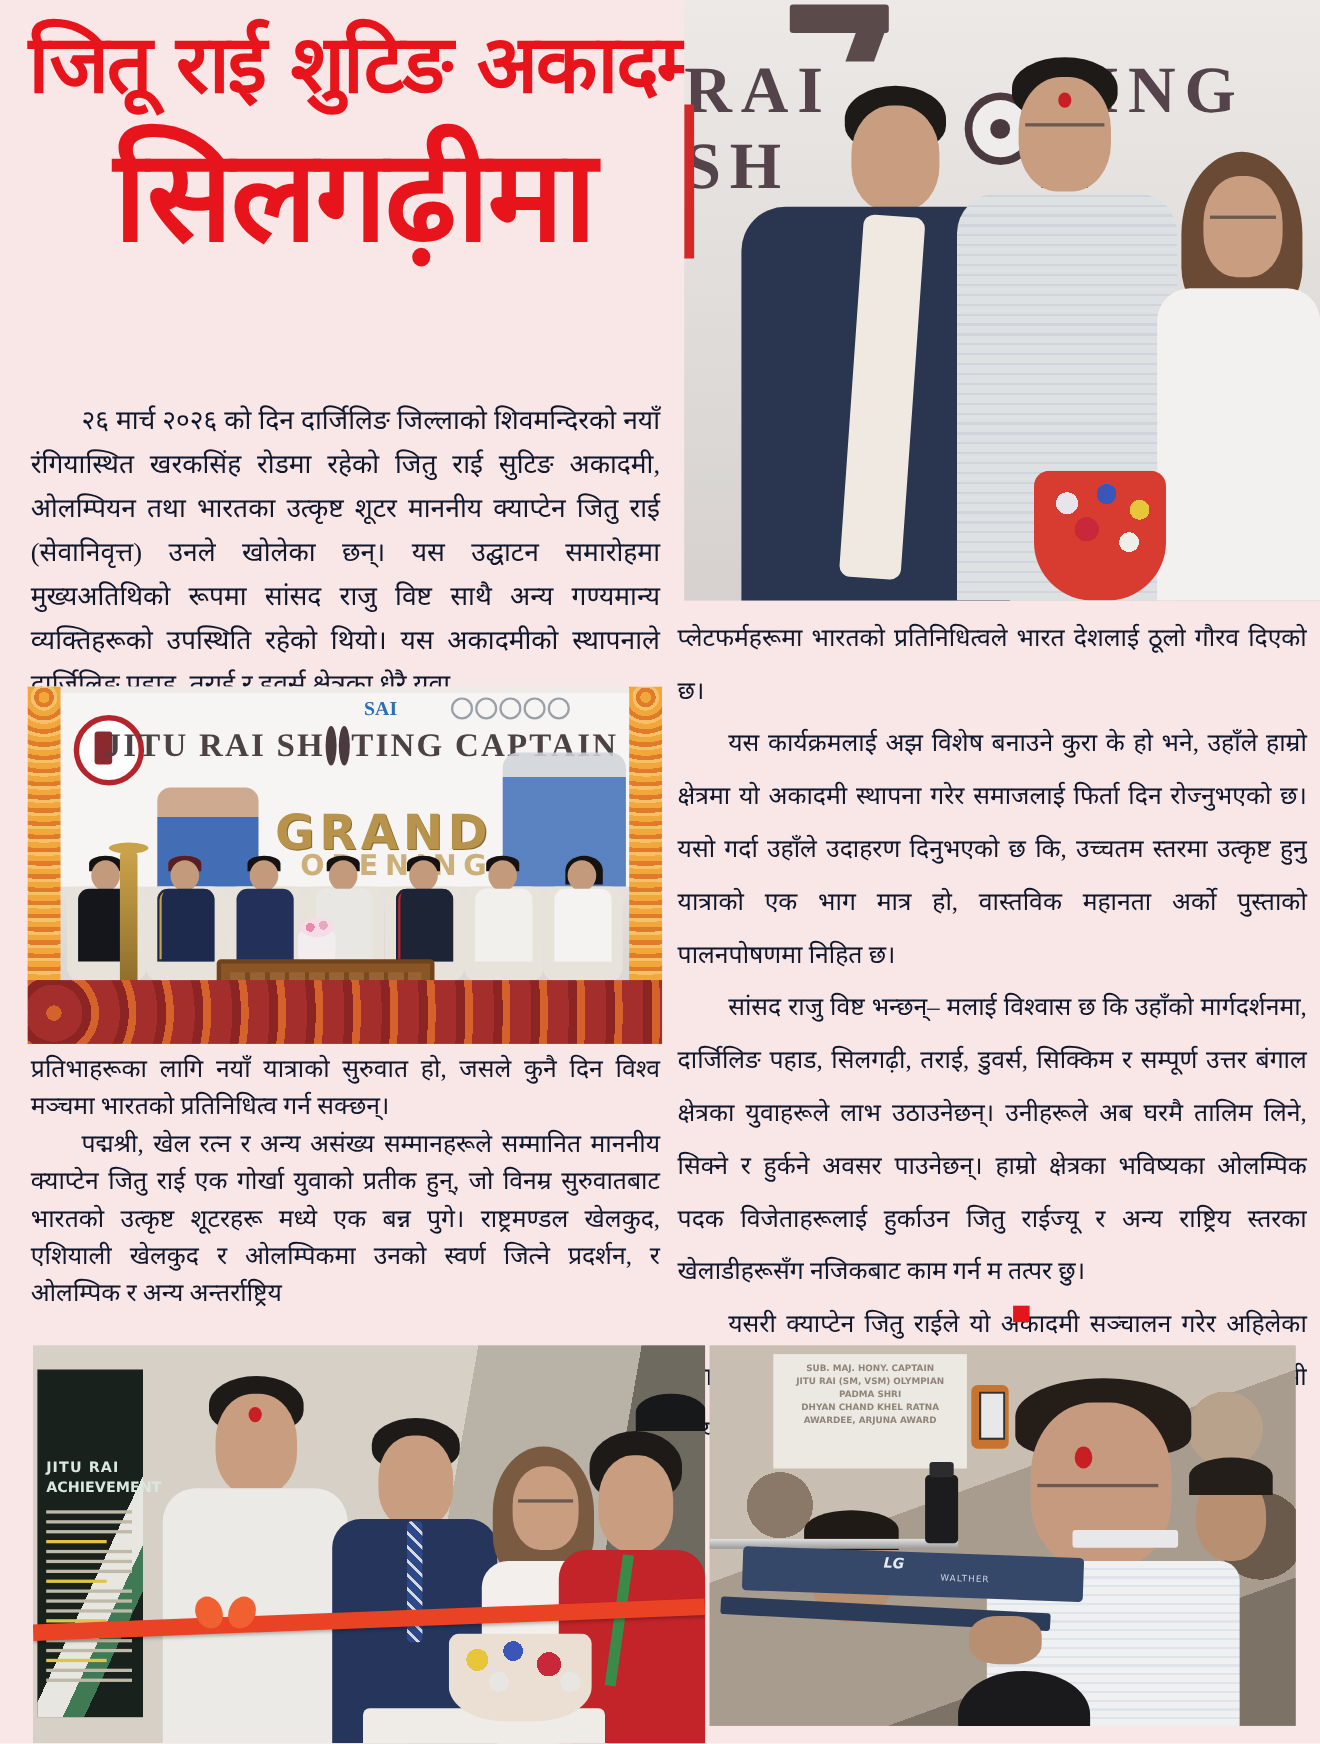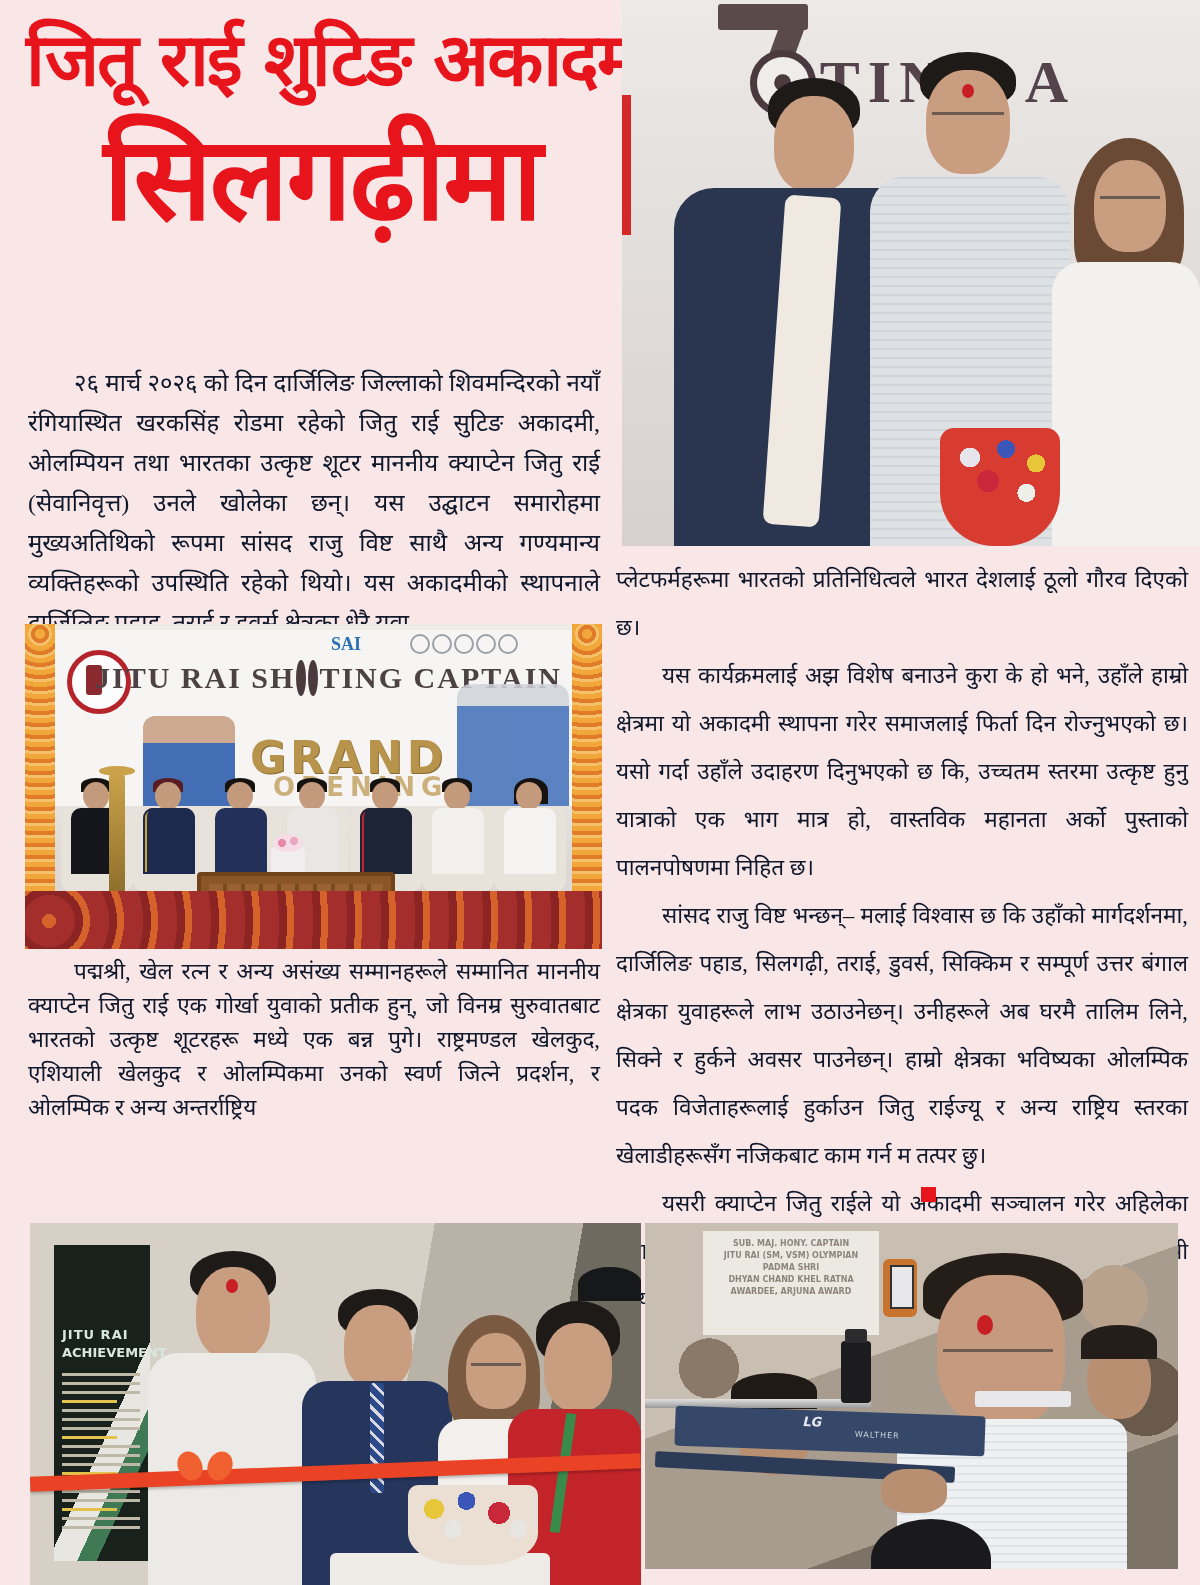--- a/index.html
+++ b/index.html
@@ -65,21 +65,21 @@
   .lamp::after{content:"";position:absolute;left:-14px;bottom:-6px;width:44px;height:12px;border-radius:50%;background:#a8822f;}
   .wtable{position:absolute;left:172px;top:248px;width:190px;height:64px;background:#8a5527;border:4px solid #714318;border-radius:4px;}
   .wtable::after{content:"";position:absolute;left:8px;top:8px;right:8px;bottom:8px;background:repeating-linear-gradient(90deg,#9a6233 0 14px,#7a4a1e 14px 18px);}
   .vase{position:absolute;left:246px;top:222px;width:34px;height:34px;background:#f2eef0;border-radius:6px 6px 12px 12px;}
   .vase::before{content:"";position:absolute;left:2px;top:-12px;width:30px;height:18px;border-radius:50%;
       background:radial-gradient(circle at 30% 50%,#e889a8 0 4px,transparent 4px),radial-gradient(circle at 70% 40%,#e8a8c0 0 4px,transparent 4px),#f5dce6;}
   .carpet{position:absolute;left:0;bottom:0;width:100%;height:58px;
       background:repeating-radial-gradient(circle at 24px 30px,#d4622a 0 7px,#a32e2c 7px 26px,#8c2424 26px 34px);}
   
   .ph-bl{left:30px;top:1223px;width:611px;height:362px;background:linear-gradient(100deg,#d6d0c6 0 60%,#b9b2a6 60% 82%,#6f6a60 82% 100%);}
-  .poster-dark{position:absolute;left:24px;top:22px;width:96px;height:316px;background:#18211b;
+  .poster-dark{position:absolute;left:4px;top:22px;width:96px;height:316px;background:#18211b;
       background-image:linear-gradient(115deg,transparent 0 58%,#e8e6e0 58% 70%,#3f7a55 70% 78%,#18211b 78%);}
   .poster-dark .pt1{position:absolute;left:8px;top:82px;color:#d8e8de;font-family:"DejaVu Sans",sans-serif;font-weight:bold;font-size:13px;letter-spacing:1px;}
   .poster-dark .pt2{position:absolute;left:8px;top:100px;color:#d8e8de;font-family:"DejaVu Sans",sans-serif;font-weight:bold;font-size:13px;}
   .plines{position:absolute;left:8px;top:128px;width:78px;}
   .plines i{display:block;height:3px;margin-bottom:6px;background:#bfb9a8;}
   .plines i:nth-child(4n){background:#e2c24a;width:70%;}
   .ribbon{position:absolute;left:0;top:242px;width:100%;height:15px;background:#ea4224;transform:rotate(-2.2deg);box-shadow:0 2px 3px rgba(0,0,0,.25);}
   .bow{position:absolute;left:148px;top:222px;width:54px;height:44px;}
   .bow::before,.bow::after{content:"";position:absolute;top:6px;width:24px;height:30px;border-radius:50%;background:#f06030;}
   .bow::before{left:0;transform:rotate(-25deg);}
@@ -123,20 +123,21 @@
 <div class="page">
 
   <div class="headline">
     <div class="l1">जितू राई शुटिङ अकादमी</div>
     <div class="l2">सिलगढ़ीमा</div>
   </div>
 
   <div class="photo ph-tr">
     <div class="pistol"></div>
     <div class="bannertext">
+      <span>RAI SH</span>
       <span class="ring"></span>
       <span>TING A</span>
     </div>
     <div class="abs" style="left:0;top:95px;width:9px;height:140px;background:#d42828;"></div>
 
     <div class="hair" style="left:146px;top:78px;width:92px;height:60px;"></div>
     <div class="head" style="left:152px;top:96px;width:80px;height:96px;"></div>
     <div class="abs" style="left:52px;top:188px;width:244px;height:360px;background:#2a3550;border-radius:40px 40px 0 0;"></div>
     <div class="abs" style="left:152px;top:196px;width:56px;height:330px;background:#efe9e2;border-radius:10px;transform:rotate(4deg);"></div>
 
@@ -230,20 +231,21 @@
           <div class="storso" style="background:#f5f3f1;"></div>
         </div>
     </div>
     <div class="lamp"></div>
     <div class="vase"></div>
     <div class="wtable"></div>
     <div class="carpet"></div>
   </div>
 
   <div class="para p23">
+    <p>प्रतिभाहरूका लागि नयाँ यात्राको सुरुवात हो, जसले कुनै दिन विश्व मञ्चमा भारतको प्रतिनिधित्व गर्न सक्छन्।</p>
     <p class="indent">पद्मश्री, खेल रत्न र अन्य असंख्य सम्मानहरूले सम्मानित माननीय क्याप्टेन जितु राई एक गोर्खा युवाको प्रतीक हुन्, जो विनम्र सुरुवातबाट भारतको उत्कृष्ट शूटरहरू मध्ये एक बन्न पुगे। राष्ट्रमण्डल खेलकुद, एशियाली खेलकुद र ओलम्पिकमा उनको स्वर्ण जित्ने प्रदर्शन, र ओलम्पिक र अन्य अन्तर्राष्ट्रिय</p>
   </div>
 
   <div class="para colR">
     <p>प्लेटफर्महरूमा भारतको प्रतिनिधित्वले भारत देशलाई ठूलो गौरव दिएको छ।</p>
     <p class="indent">यस कार्यक्रमलाई अझ विशेष बनाउने कुरा के हो भने, उहाँले हाम्रो क्षेत्रमा यो अकादमी स्थापना गरेर समाजलाई फिर्ता दिन रोज्नुभएको छ। यसो गर्दा उहाँले उदाहरण दिनुभएको छ कि, उच्चतम स्तरमा उत्कृष्ट हुनु यात्राको एक भाग मात्र हो, वास्तविक महानता अर्को पुस्ताको पालनपोषणमा निहित छ।</p>
     <p class="indent">सांसद राजु विष्ट भन्छन्– मलाई विश्वास छ कि उहाँको मार्गदर्शनमा, दार्जिलिङ पहाड, सिलगढ़ी, तराई, डुवर्स, सिक्किम र सम्पूर्ण उत्तर बंगाल क्षेत्रका युवाहरूले लाभ उठाउनेछन्। उनीहरूले अब घरमै तालिम लिने, सिक्ने र हुर्कने अवसर पाउनेछन्। हाम्रो क्षेत्रका भविष्यका ओलम्पिक पदक विजेताहरूलाई हुर्काउन जितु राईज्यू र अन्य राष्ट्रिय स्तरका खेलाडीहरूसँग नजिकबाट काम गर्न म तत्पर छु।</p>
     <p class="indent">यसरी क्याप्टेन जितु राईले यो अकादमी सञ्चालन गरेर अहिलेका युवा भाई बहिनीहरू एक मार्गदर्शकको रूपमा कार्य गरे वापत हामी मध्यमार्ग परिवारको तर्फबाट बधाई तथा शुभकामना टक्र्याउँदछौं।</p>
   </div>
   <div class="endmark"></div>

